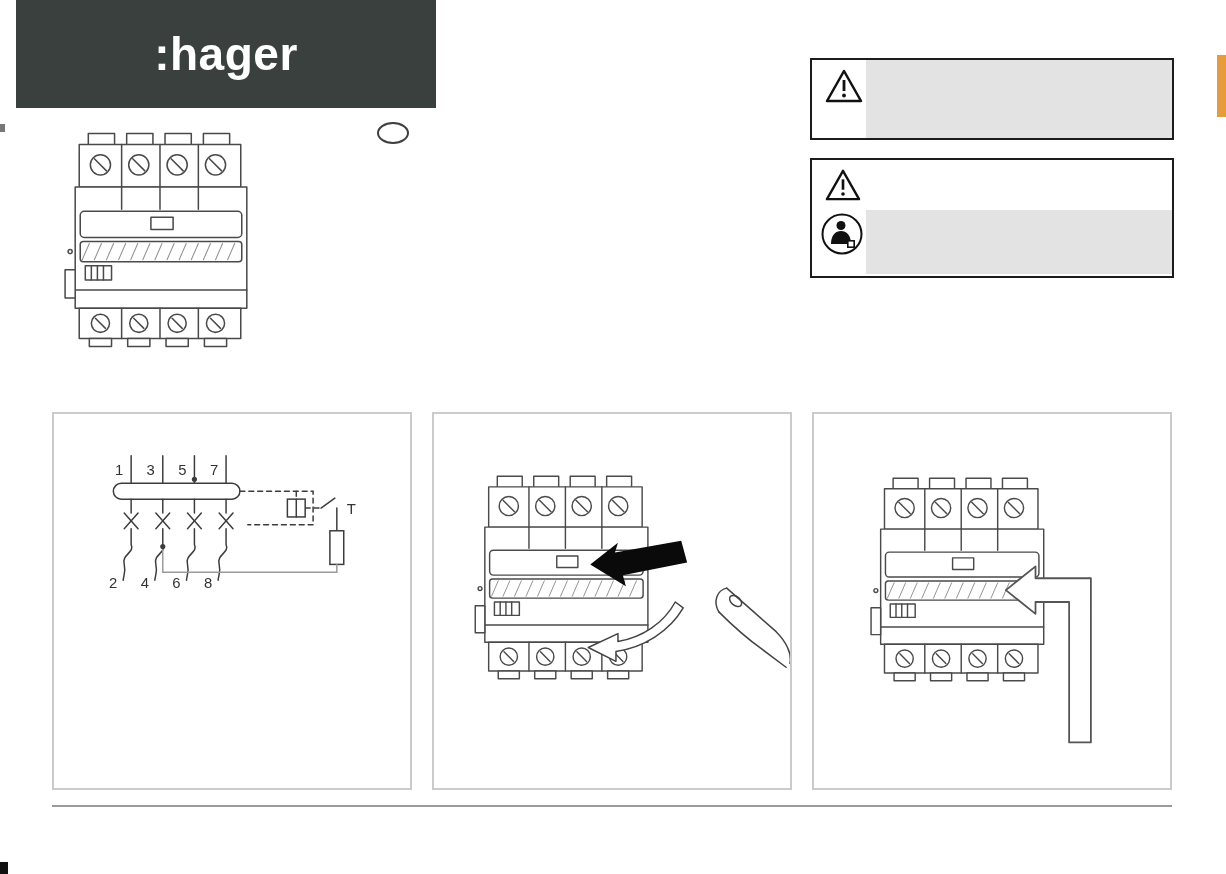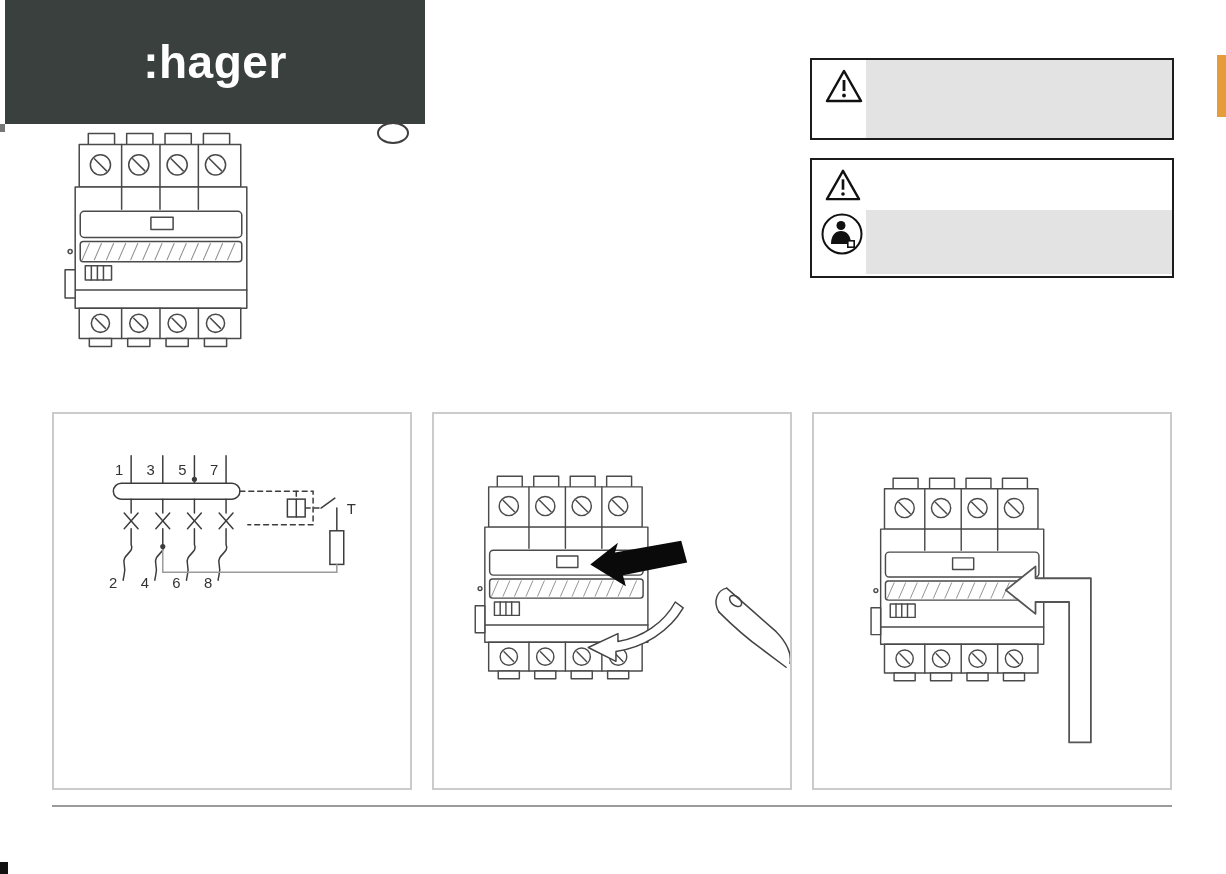--- a/index.html
+++ b/index.html
@@ -1,21 +1,21 @@
 <!DOCTYPE html>
 <html style="--c-header_bg: #3a403e; --c-tab_orange: #e79c3c; --c-warning_fill: #e3e3e3; --c-panel_border: #cbcbcb; --c-ink: #4a4a4a;"><head>
 <meta charset="utf-8">
 <style>
   * { margin:0; padding:0; box-sizing:border-box; }
   html,body { background:#ffffff; }
   body { font-family:"Liberation Sans", sans-serif; }
   .page { position:relative; width:1226px; height:874px; background:#fff; overflow:hidden; }
   .abs { position:absolute; }
 
-  .header-bar { left:5px; top:0; width:420px; height:124px;
+  .header-bar { left:16px; top:0; width:420px; height:108px;
     background:var(--c-header_bg,#3a403e); display:flex; align-items:center; justify-content:center; }
   .logo { color:#ffffff; font-size:46px; font-weight:700; letter-spacing:0.5px; }
 
   .oval { border:2px solid #3f3f3f; border-radius:50%; background:#fff; }
 
   .warning-box { border:2px solid #1c1c1c; background:#fff; }
   .w-gray { background:var(--c-warning_fill,#e3e3e3); }
 
   .panel { border:2px solid var(--c-panel_border,#cbcbcb); background:#fff; }
   .panel svg { width:100%; height:100%; display:block; }

